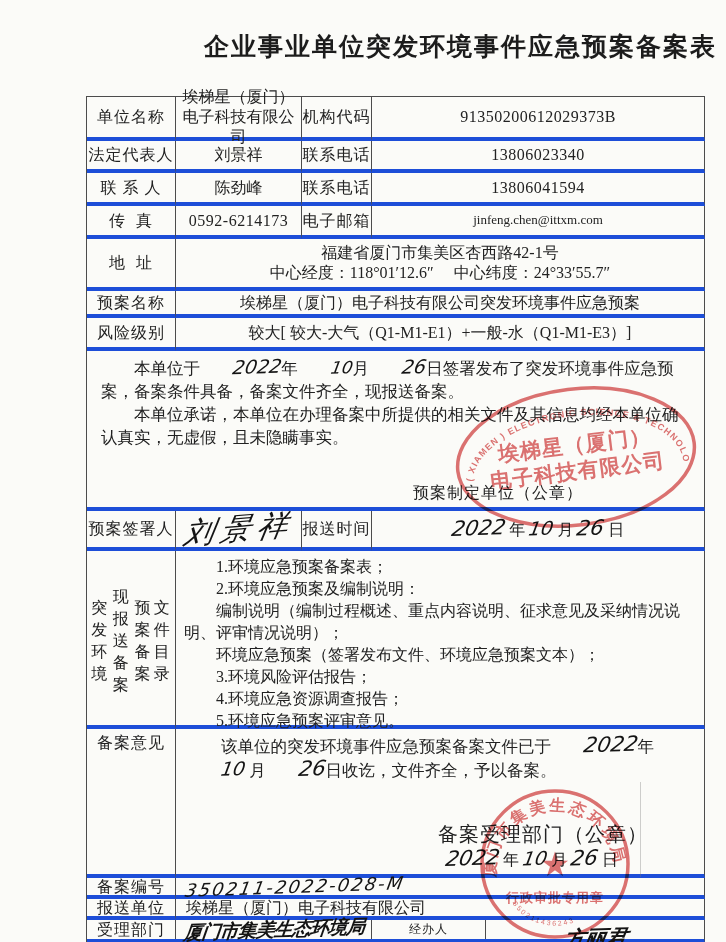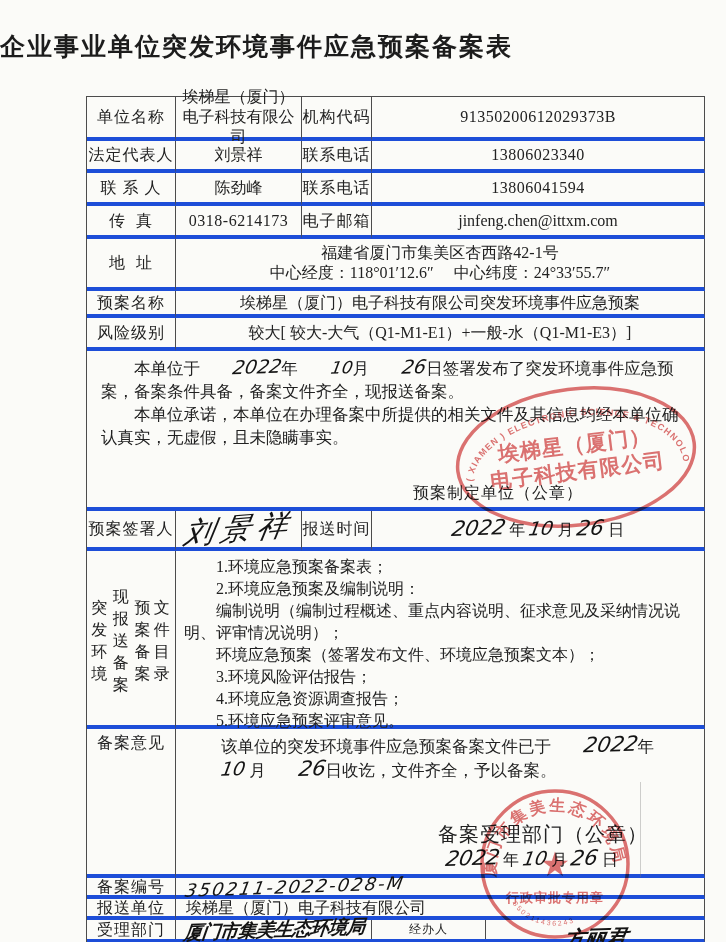--- a/index.html
+++ b/index.html
@@ -6,22 +6,23 @@
   body{
     width:726px;height:942px;overflow:hidden;
     background:#f6f6f3;
     font-family:"Liberation Serif","DejaVu Serif",serif;
     color:#222;
     position:relative;
   }
   .page{position:absolute;inset:0;background:#fbfbf8;}
   .title{
     position:absolute;top:30px;left:0;width:697px;margin:0;
-    text-align:left;font-size:25px;font-weight:700;letter-spacing:2px;
+    text-align:right;font-size:25px;font-weight:700;letter-spacing:2px;
     color:#1c1c1c;
+    padding-left:20px;
   }
   .form-table{
     position:absolute;left:86px;top:96px;width:618px;
     display:grid;
     grid-template-columns:89px 126px 70px 333px;
     grid-template-rows:44px 32px 33px 33px 52px 27px 33px 160px 40px 178px 149px 21px 21px 23px;
     border-left:1px solid #4c4c4c;border-top:1px solid #4c4c4c;
     background:transparent;
   }
   .cell{
@@ -31,21 +32,21 @@
     box-sizing:border-box;overflow:visible;
     padding:1px 3px;
   }
   .lbl{letter-spacing:1px;white-space:pre;}
   .span3{grid-column:span 3;}
   .span4{grid-column:span 4;}
   .top-align{align-items:flex-start;padding-top:4px;}
   .left-align{justify-content:flex-start;text-align:left;padding-left:10px;}
   .two-line{flex-direction:column;justify-content:center;}
   .mono-num{letter-spacing:.5px;}
-  .email{font-size:16px;}
+  .email{font-size:13px;}
   
   .decl{
     display:block;text-align:left;position:relative;
     padding:6px 14px 4px 14px;font-size:16.5px;line-height:23px;
   }
   .decl p{margin:0;text-indent:2em;}
   .seal-caption{
     position:absolute;bottom:3px;right:121px;
     font-size:16px;letter-spacing:1px;white-space:nowrap;
   }
@@ -126,21 +127,21 @@
     <div class="cell">刘景祥</div>
     <div class="cell lbl">联系电话</div>
     <div class="cell mono-num">13806023340</div>
 
     <div class="cell lbl">联 系 人</div>
     <div class="cell">陈劲峰</div>
     <div class="cell lbl">联系电话</div>
     <div class="cell mono-num">13806041594</div>
 
     <div class="cell lbl">传  真</div>
-    <div class="cell mono-num">0318-6214173</div>
+    <div class="cell mono-num">0592-6214173</div>
     <div class="cell lbl">电子邮箱</div>
     <div class="cell email">jinfeng.chen@ittxm.com</div>
 
     <div class="cell lbl">地  址</div>
     <div class="cell span3 two-line">
       <span>福建省厦门市集美区杏西路42-1号</span>
       <span>中心经度：118°01′12.6″　 中心纬度：24°33′55.7″</span>
     </div>
 
     <div class="cell lbl">预案名称</div>

